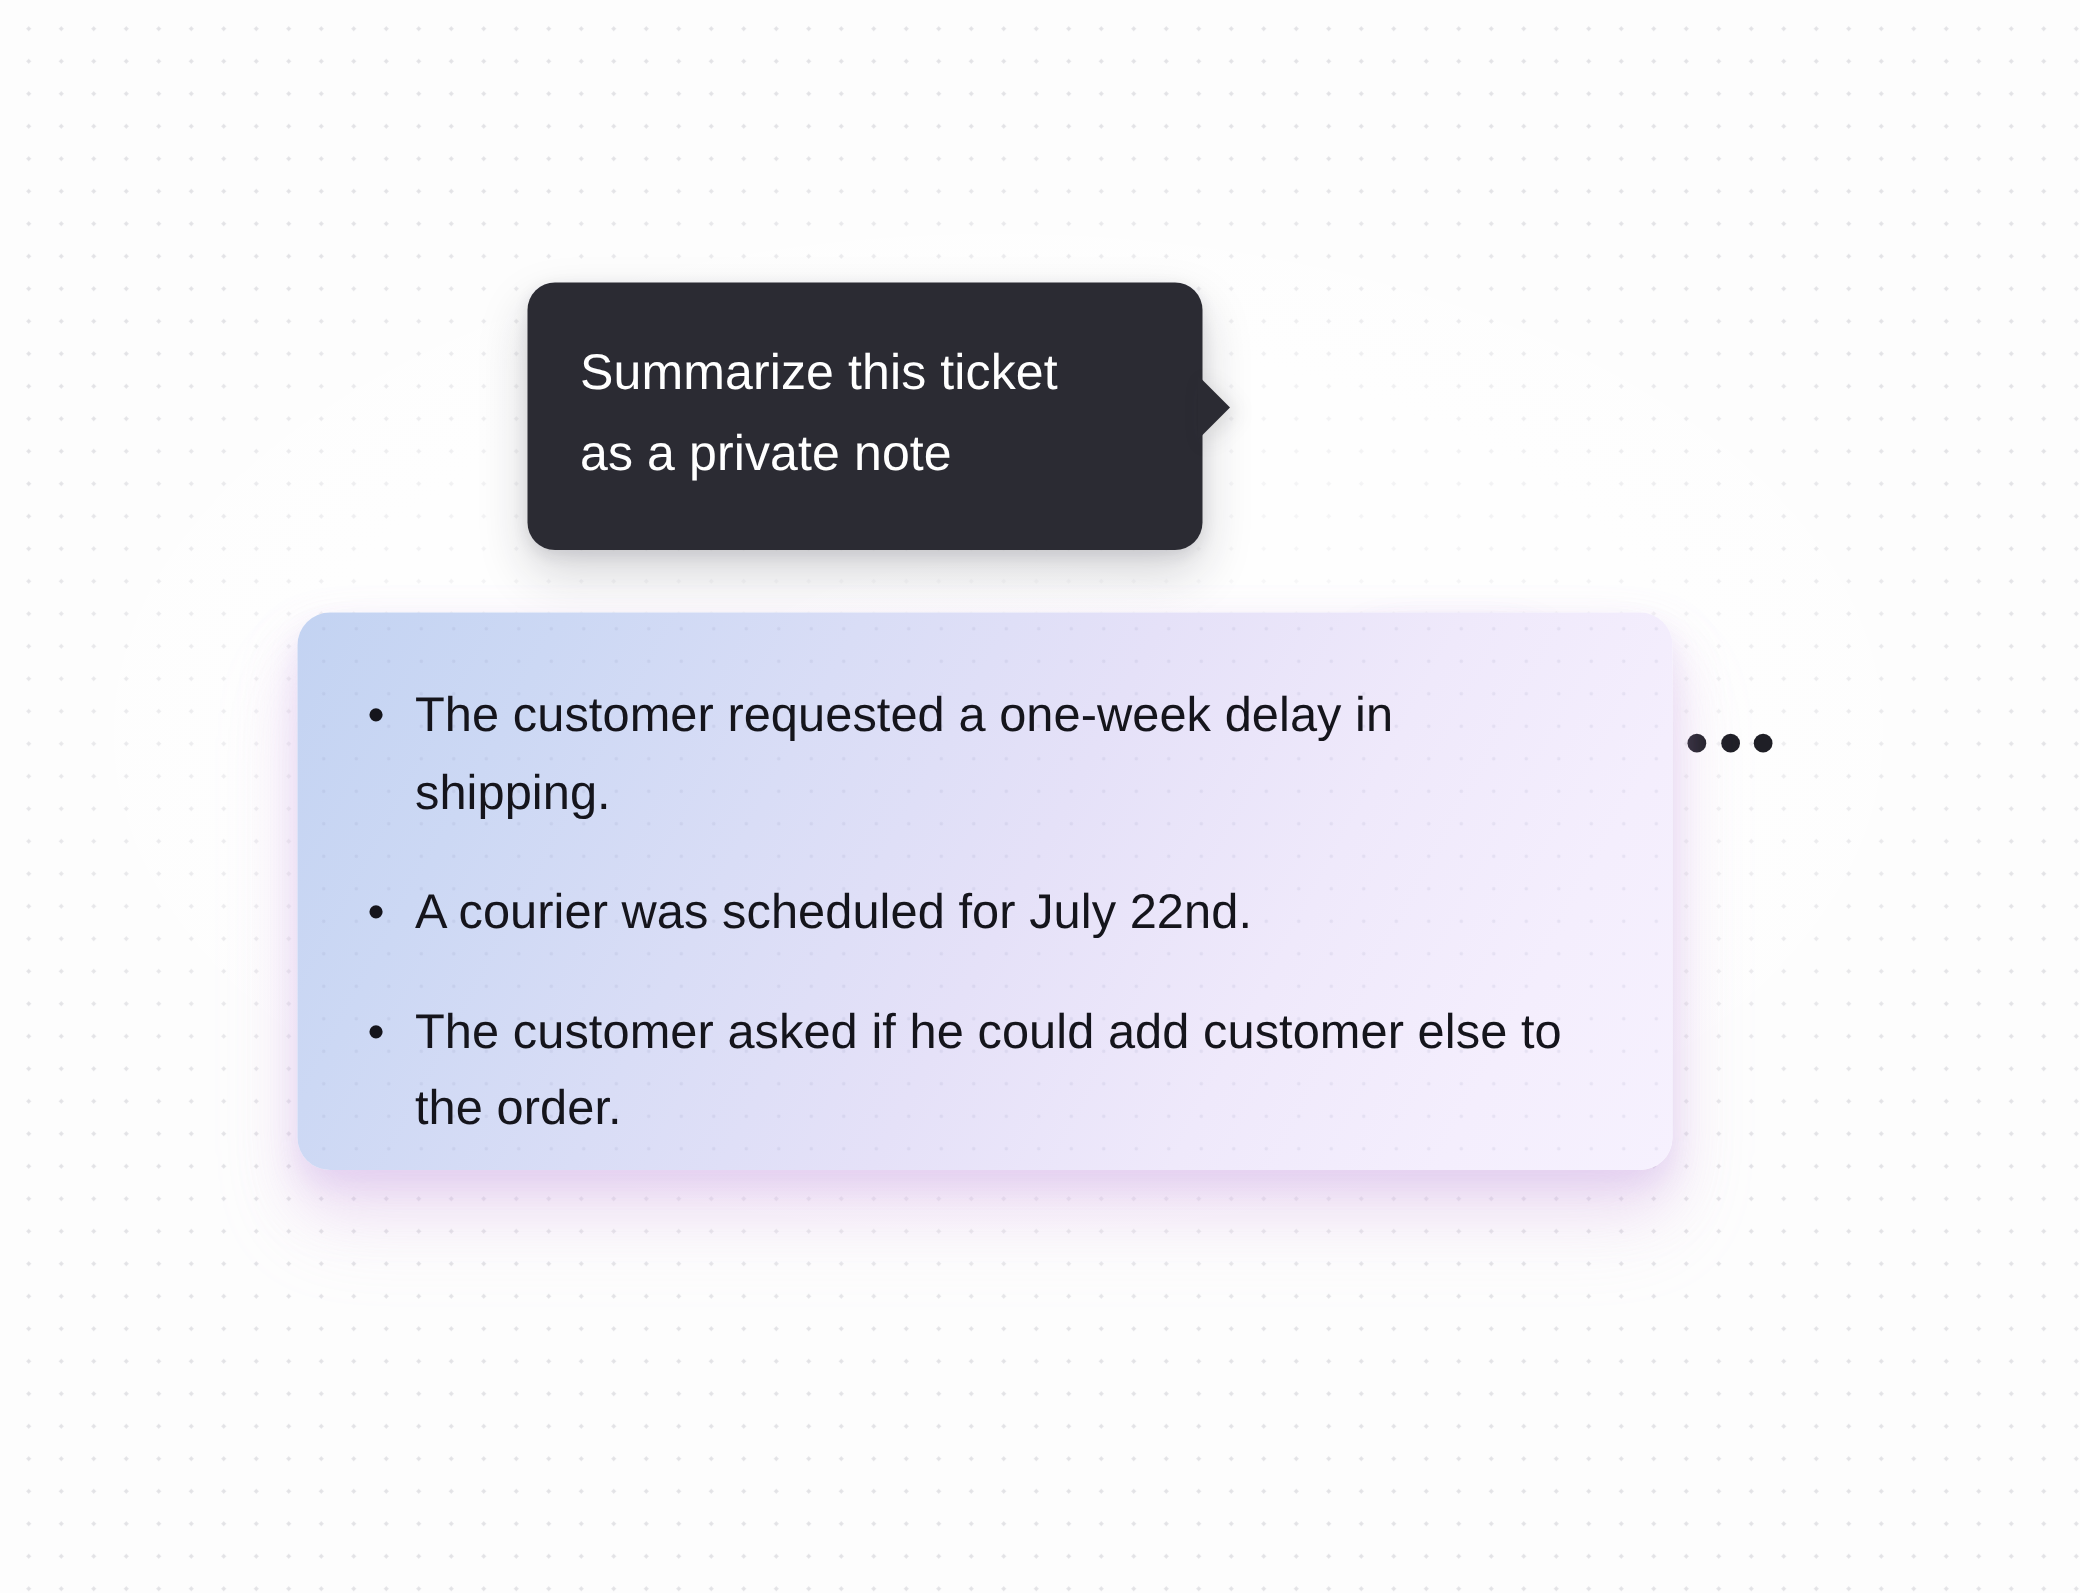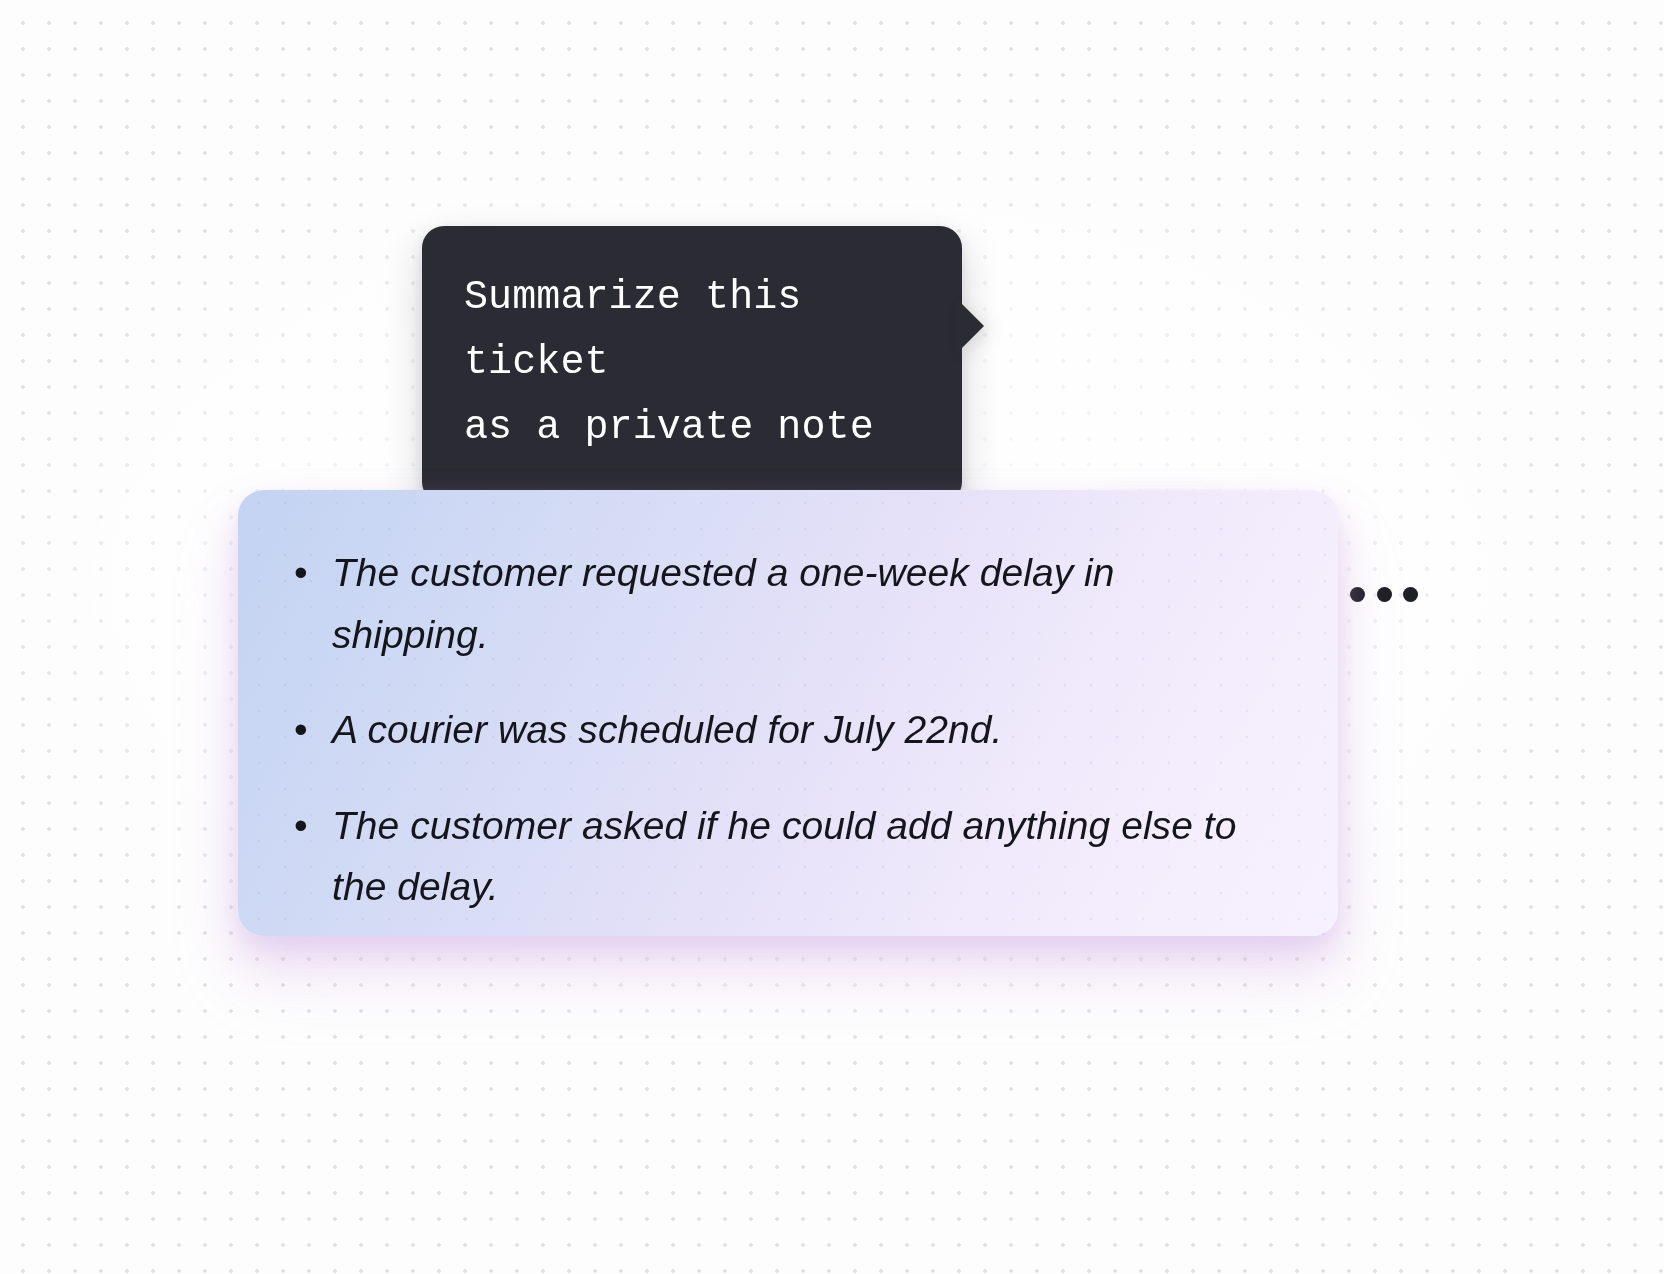--- a/index.html
+++ b/index.html
@@ -40,21 +40,20 @@
 
   .tooltip {
     position: absolute;
     left: 422px;
     top: 0px;
     width: 540px;
     padding: 40px 48px 44px 42px;
     background: #2b2b33;
     border-radius: 22px;
     box-shadow: 0 18px 40px rgba(30,30,45,0.18), 0 4px 12px rgba(30,30,45,0.10);
-    font-family: Liberation Mono, monospace;
   }
 
   .tooltip-text {
     color: #ffffff;
     font-size: 40px;
     line-height: 1.62;
     font-weight: 400;
     letter-spacing: 0.1px;
     white-space: pre-line;
   }
@@ -171,21 +170,20 @@
     width: 38px;
     font-size: 39px;
     line-height: 1.58;
     color: #15151c;
     text-align: left;
   }
 
   .summary-text {
     flex: 1 1 auto;
     max-width: 930px;
-    font-style: italic;
   }
 </style>
 </head>
 <body>
 
 <div class="canvas-wash"></div>
 
 <div class="action-row">
 
   <div class="tooltip">
@@ -224,16 +222,16 @@
     <li class="summary-item">
       <span class="summary-bullet">•</span>
       <span class="summary-text">The customer requested a one-week delay in shipping.</span>
     </li>
     <li class="summary-item">
       <span class="summary-bullet">•</span>
       <span class="summary-text">A courier was scheduled for July 22nd.</span>
     </li>
     <li class="summary-item">
       <span class="summary-bullet">•</span>
-      <span class="summary-text">The customer asked if he could add anything else to the delay.</span>
+      <span class="summary-text">The customer asked if he could add customer else to the order.</span>
     </li>
   </ul>
 </div>
 
 </body></html>

